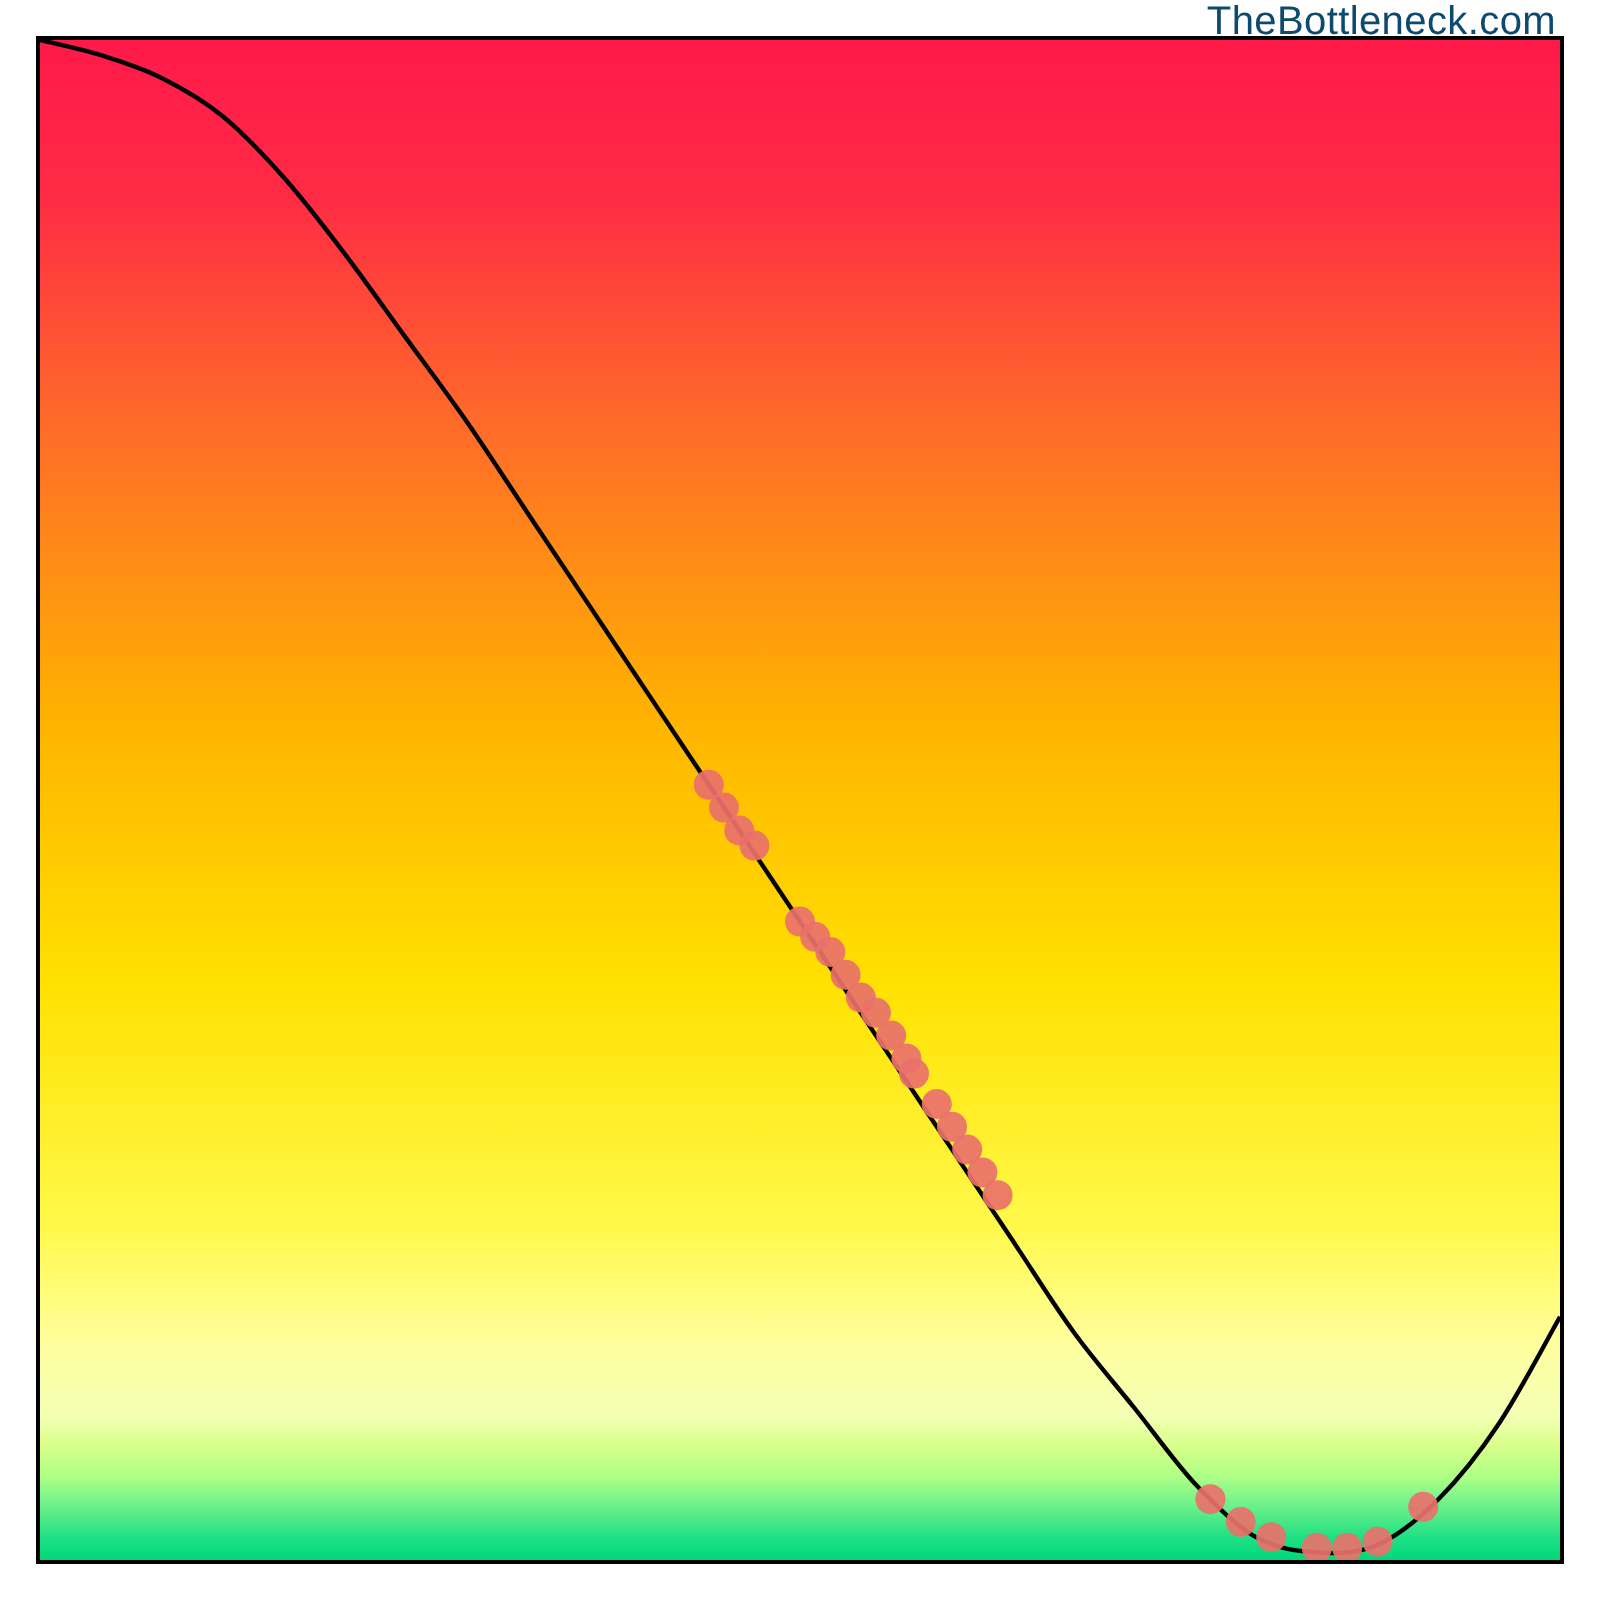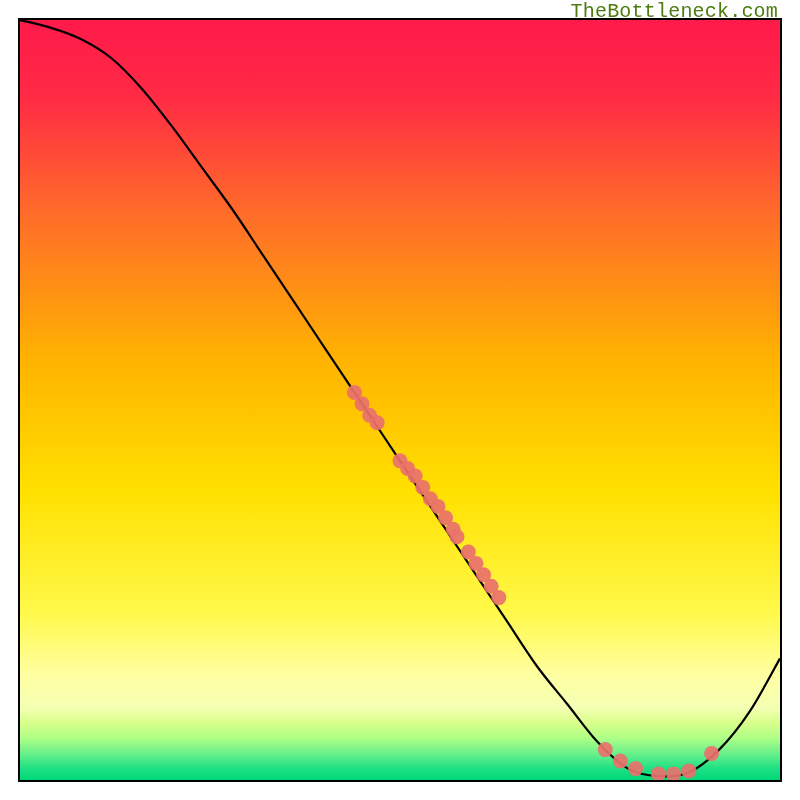--- a/index.html
+++ b/index.html
@@ -17,23 +17,23 @@
     width: 764px;
     height: 764px;
     border: 2px solid #000;
     box-sizing: border-box;
     overflow: hidden;
   }
   .attribution {
     position: absolute;
     top: 0;
     right: 22px;
-    font-family: Liberation Mono, monospace;
+    font-family: Liberation Sans, sans-serif;
     font-size: 20px;
-    color: #4d7c0f;
+    color: #0c4a6e;
     letter-spacing: 0.2px;
   }
   svg {
     display: block;
   }
 </style>
 </head>
 <body>
 
 <div class="attribution">TheBottleneck.com</div>

